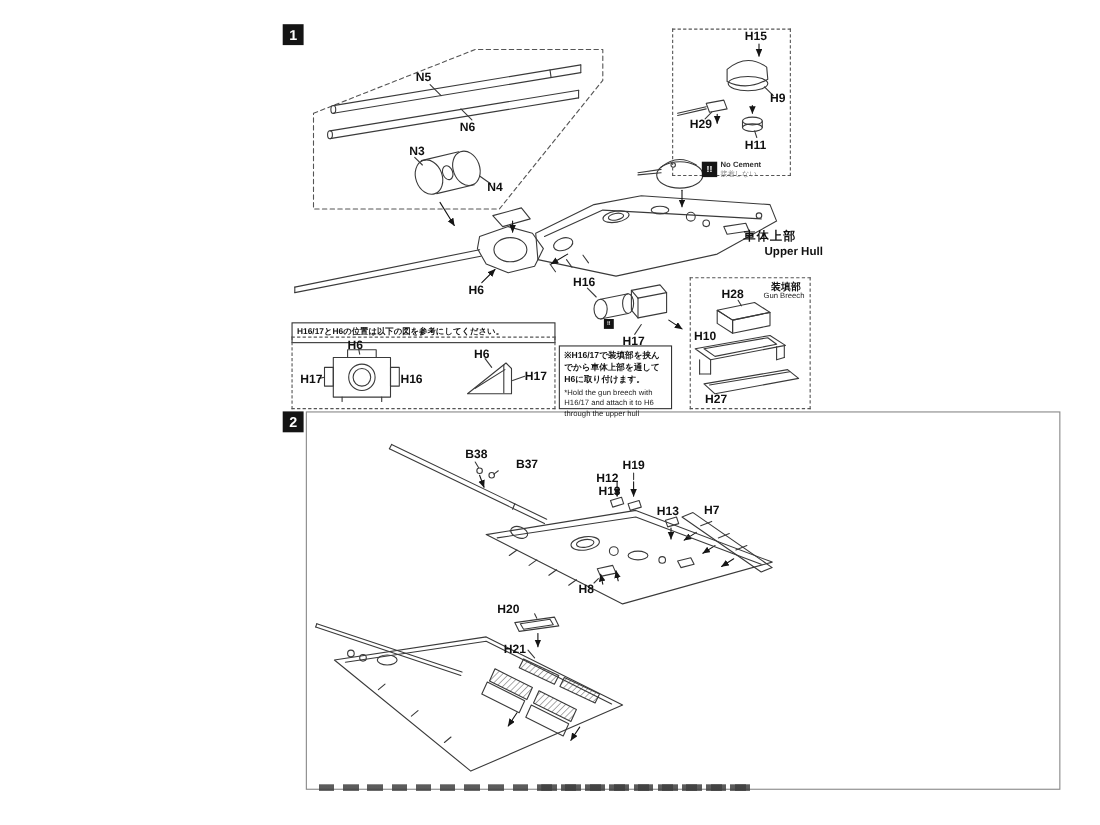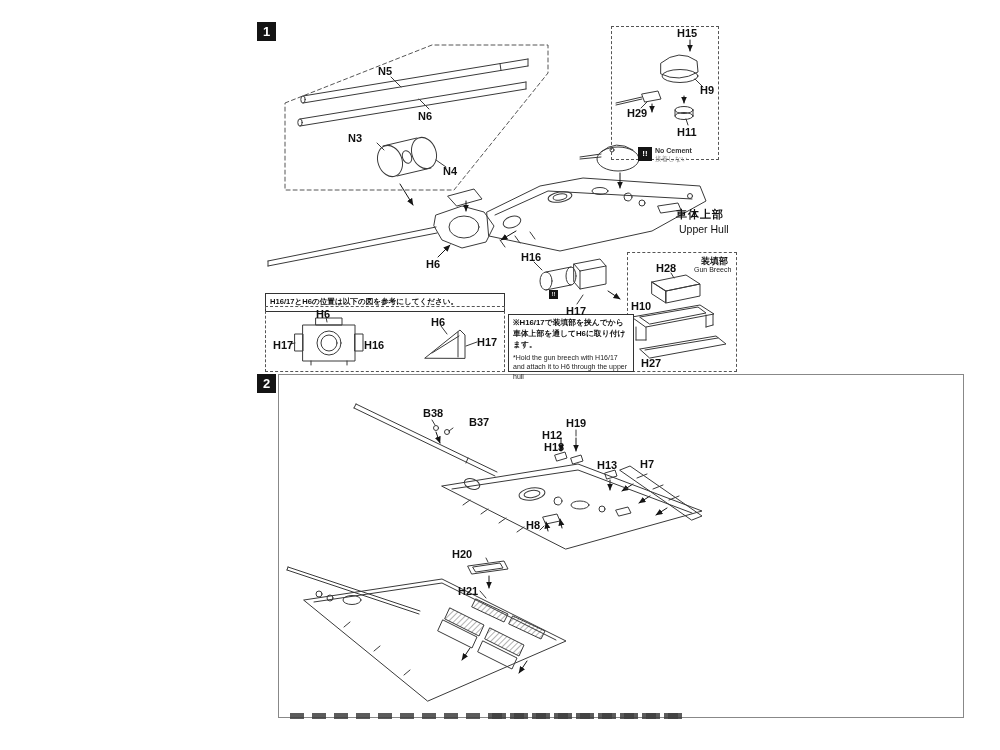--- a/index.html
+++ b/index.html
@@ -14,21 +14,21 @@
   g.draw .dash  { stroke-dasharray:4 3; stroke:#555; }
   g.draw .hatched { fill:url(#hatch); }
 
   
   .step-badge { position:absolute; width:19px; height:19px; background:#141414; color:#fff;
     font-weight:bold; font-size:13px; line-height:19px; text-align:center; }
 
   
   .lbl { position:absolute; font-weight:bold; font-size:11px; color:#101010; white-space:nowrap;text-align:center; }
   .lbl.jp-head { font-size:11px; letter-spacing:1px; }
-  .lbl.sub { font-weight:normal; font-size:10.5px; }
+  .lbl.sub { font-weight:bold; font-size:10.5px;margin-left:16px; }
   .lbl.box-cap-jp { font-size:9px; }
   .lbl.box-cap-en { font-weight:normal; font-size:7px; color:#222; }
 
   
   .dash-box  { position:absolute; border:1px dashed #555; }
   .solid-box { position:absolute; border:1px solid #333; background:#fff; }
 
   .note-line { font-size:7.6px; font-weight:600; color:#111; line-height:1.35; padding:3px 4px; }
   .note-jp   { font-size:7.8px; font-weight:600; color:#111; line-height:1.4; padding:3px 4px 1px 4px; }
   .note-en   { font-size:7px; font-weight:normal; color:#222; line-height:1.35; padding:1px 4px 2px 4px; }
@@ -266,40 +266,40 @@
   <div class="step-badge" style="left:257px;top:374px">2</div>
 
   <div class="dash-box" style="left:611px;top:26px;width:108px;height:134px"></div>
   <div class="dash-box" style="left:627px;top:252px;width:110px;height:120px"></div>
 
   <div class="solid-box" style="left:265px;top:293px;width:240px;height:19px">
     <div class="note-line">H16/17とH6の位置は以下の図を参考にしてください。</div>
   </div>
   <div class="dash-box" style="left:265px;top:306px;width:240px;height:66px"></div>
 
-  <div class="solid-box" style="left:508px;top:314px;width:126px;height:58px">
+  <div class="solid-box" style="left:508px;top:314px;width:103px;height:58px">
     <div class="note-jp">※H16/17で装填部を挟んでから車体上部を通してH6に取り付けます。</div>
     <div class="note-en">*Hold the gun breech with H16/17 and attach it to H6 through the upper hull</div>
   </div>
 
   <div class="no-cement" style="left:638px;top:147px">
     <div class="nc-icon">!!</div>
     <div>
       <div class="nc-text-en">No Cement</div>
       <div class="nc-text-jp">接着しない</div>
     </div>
   </div>
 
   <div class="no-cement" style="left:549px;top:290px">
     <div class="nc-icon mini">!!</div>
   </div>
 
   <div class="lbl" style="left:378px;top:65px">N5</div>
   <div class="lbl" style="left:418px;top:110px">N6</div>
-  <div class="lbl" style="left:348px;top:132px">N3</div>
+  <div class="lbl" style="left:372px;top:132px">N3</div>
   <div class="lbl" style="left:443px;top:165px">N4</div>
   <div class="lbl" style="left:677px;top:27px">H15</div>
   <div class="lbl" style="left:700px;top:84px">H9</div>
   <div class="lbl" style="left:627px;top:107px">H29</div>
   <div class="lbl" style="left:677px;top:126px">H11</div>
   <div class="lbl jp-head" style="left:676px;top:207px">車体上部</div>
   <div class="lbl sub" style="left:679px;top:223px">Upper Hull</div>
   <div class="lbl" style="left:426px;top:258px">H6</div>
   <div class="lbl" style="left:521px;top:251px">H16</div>
   <div class="lbl" style="left:566px;top:305px">H17</div>
@@ -315,20 +315,20 @@
   <div class="lbl" style="left:431px;top:316px">H6</div>
   <div class="lbl" style="left:477px;top:336px">H17</div>
 
   <div class="lbl" style="left:423px;top:407px">B38</div>
   <div class="lbl" style="left:469px;top:416px">B37</div>
   <div class="lbl" style="left:542px;top:429px">H12</div>
   <div class="lbl" style="left:566px;top:417px">H19</div>
   <div class="lbl" style="left:544px;top:441px">H13</div>
   <div class="lbl" style="left:597px;top:459px">H13</div>
   <div class="lbl" style="left:640px;top:458px">H7</div>
-  <div class="lbl" style="left:526px;top:519px">H8</div>
+  <div class="lbl" style="left:526px;top:530px">H8</div>
   <div class="lbl" style="left:452px;top:548px">H20</div>
   <div class="lbl" style="left:458px;top:585px">H21</div>
 
   <div class="cutoff"></div>
   <div class="cutoff b"></div>
 
 </div>
 
 </body></html>

